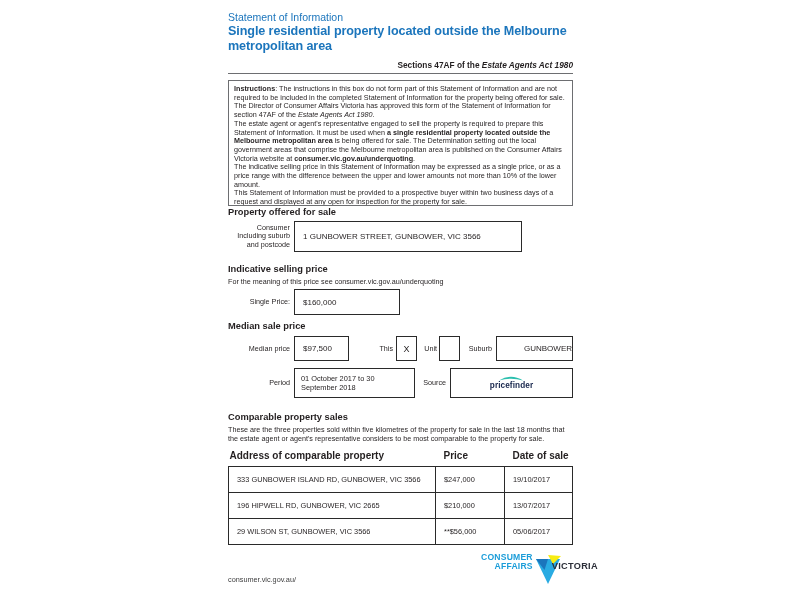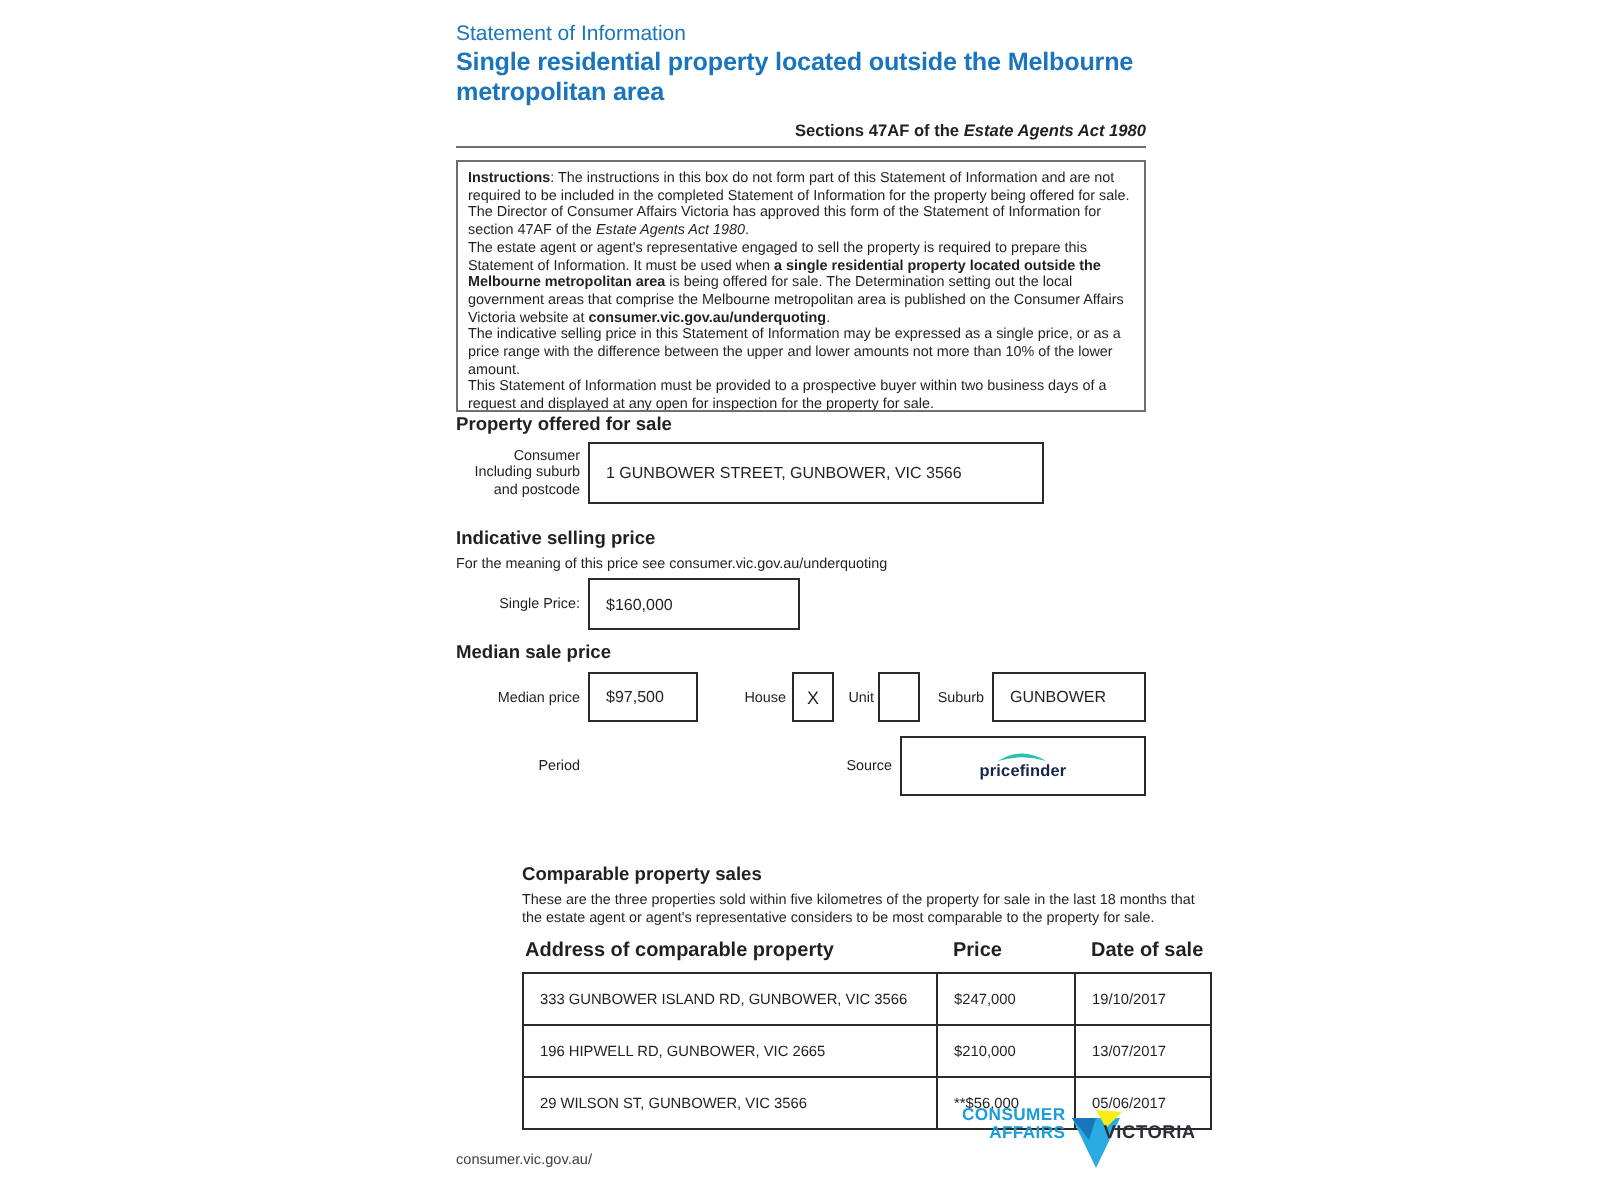--- a/index.html
+++ b/index.html
@@ -44,35 +44,35 @@
   .med-row1 { position:absolute; top:15px; left:0; width:345px; height:25px; }
   .med-price-label { position:absolute; left:0; top:9px; width:62px; }
   .med-price-box { position:absolute; left:66px; top:0; width:55px; height:25px; }
   .house-label { position:absolute; left:141px; top:9px; width:24px; font-size:7.2px; }
   .house-box { position:absolute; left:168px; top:0; width:21px; height:25px;
                justify-content:center; padding-left:0; font-size:9px; }
   .unit-label { position:absolute; left:194px; top:9px; width:15px; font-size:7.2px; }
   .unit-box { position:absolute; left:211px; top:0; width:21px; height:25px;
               justify-content:center; padding-left:0; }
   .suburb-label { position:absolute; left:238px; top:9px; width:26px; font-size:7.2px; }
-  .suburb-box { position:absolute; left:268px; top:0; width:77px; height:25px; }
+  .suburb-box { position:absolute; left:268px; top:0; width:77px; height:25px;justify-content:flex-end; }
 
   .med-row2 { position:absolute; top:47px; left:0; width:345px; height:30px; }
   .period-label { position:absolute; left:0; top:11px; width:62px; }
   .period-box { position:absolute; left:66px; top:0; width:121px; height:30px;
                 font-size:7.4px; line-height:1.25; padding:2px 4px 2px 6px; }
   .source-label { position:absolute; left:188px; top:11px; width:30px; }
   .source-box { position:absolute; left:222px; top:0; width:123px; height:30px;
                 justify-content:center; padding-left:0; }
   .pf-logo { display:flex; flex-direction:column; align-items:center; }
   .pf-swoosh { width:26px; height:5px; margin-bottom:0; }
   .pf-text { color:#15244b; font-size:8.2px; font-weight:bold; letter-spacing:0.1px; }
 
   
-  .sec-comparable { position:absolute; top:432px; left:0; width:345px;margin-left:33px; }
+  .sec-comparable { position:absolute; top:412px; left:0; width:345px; }
   .comp-desc { position:absolute; top:13px; left:0; width:345px; font-size:7.2px; line-height:1.3; }
   .comp-table { position:absolute; top:38px; left:0; width:345px; border-collapse:collapse; }
   .comp-table th { font-size:10px; font-weight:bold; text-align:left;
                    padding:0 0 5px 1px; border:none; }
   .comp-table th.c2, .comp-table td.c2 { width:69px; }
   .comp-table th.c3, .comp-table td.c3 { width:68px; }
   .comp-table th.c2, .comp-table th.c3 { padding-left:8px; }
   .comp-table td { border:1px solid #2a2a2a; font-size:7.4px; height:26px; padding-left:8px; }
 
   
@@ -130,35 +130,38 @@
     </div>
   </div>
 
   <div class="sec-median">
     <div class="sec-heading">Median sale price</div>
     <div class="med-row1">
       <div class="med-price-label field-label">Median price</div>
       <div class="med-price-box field-box">
         <span>$97,500</span>
       </div>
-      <div class="house-label field-label">House</div>
+      <div class="house-label field-label">This</div>
       <div class="house-box field-box">
         <span>X</span>
       </div>
       <div class="unit-label field-label">Unit</div>
       <div class="unit-box field-box">
         <span></span>
       </div>
       <div class="suburb-label field-label">Suburb</div>
       <div class="suburb-box field-box">
         <span>GUNBOWER</span>
       </div>
     </div>
     <div class="med-row2">
       <div class="period-label field-label">Period</div>
+      <div class="period-box field-box">
+        <span>01 October 2017 to 30 September 2018</span>
+      </div>
       <div class="source-label field-label">Source</div>
       <div class="source-box field-box">
         <span class="pf-logo">
           <svg class="pf-swoosh" viewBox="0 0 26 5" xmlns="http://www.w3.org/2000/svg">
             <path d="M1,4.5 Q13,-3 25,4.5 Q13,0.8 1,4.5 Z" fill="#2bbfae"></path>
           </svg>
           <span class="pf-text">pricefinder</span>
         </span>
       </div>
     </div>

